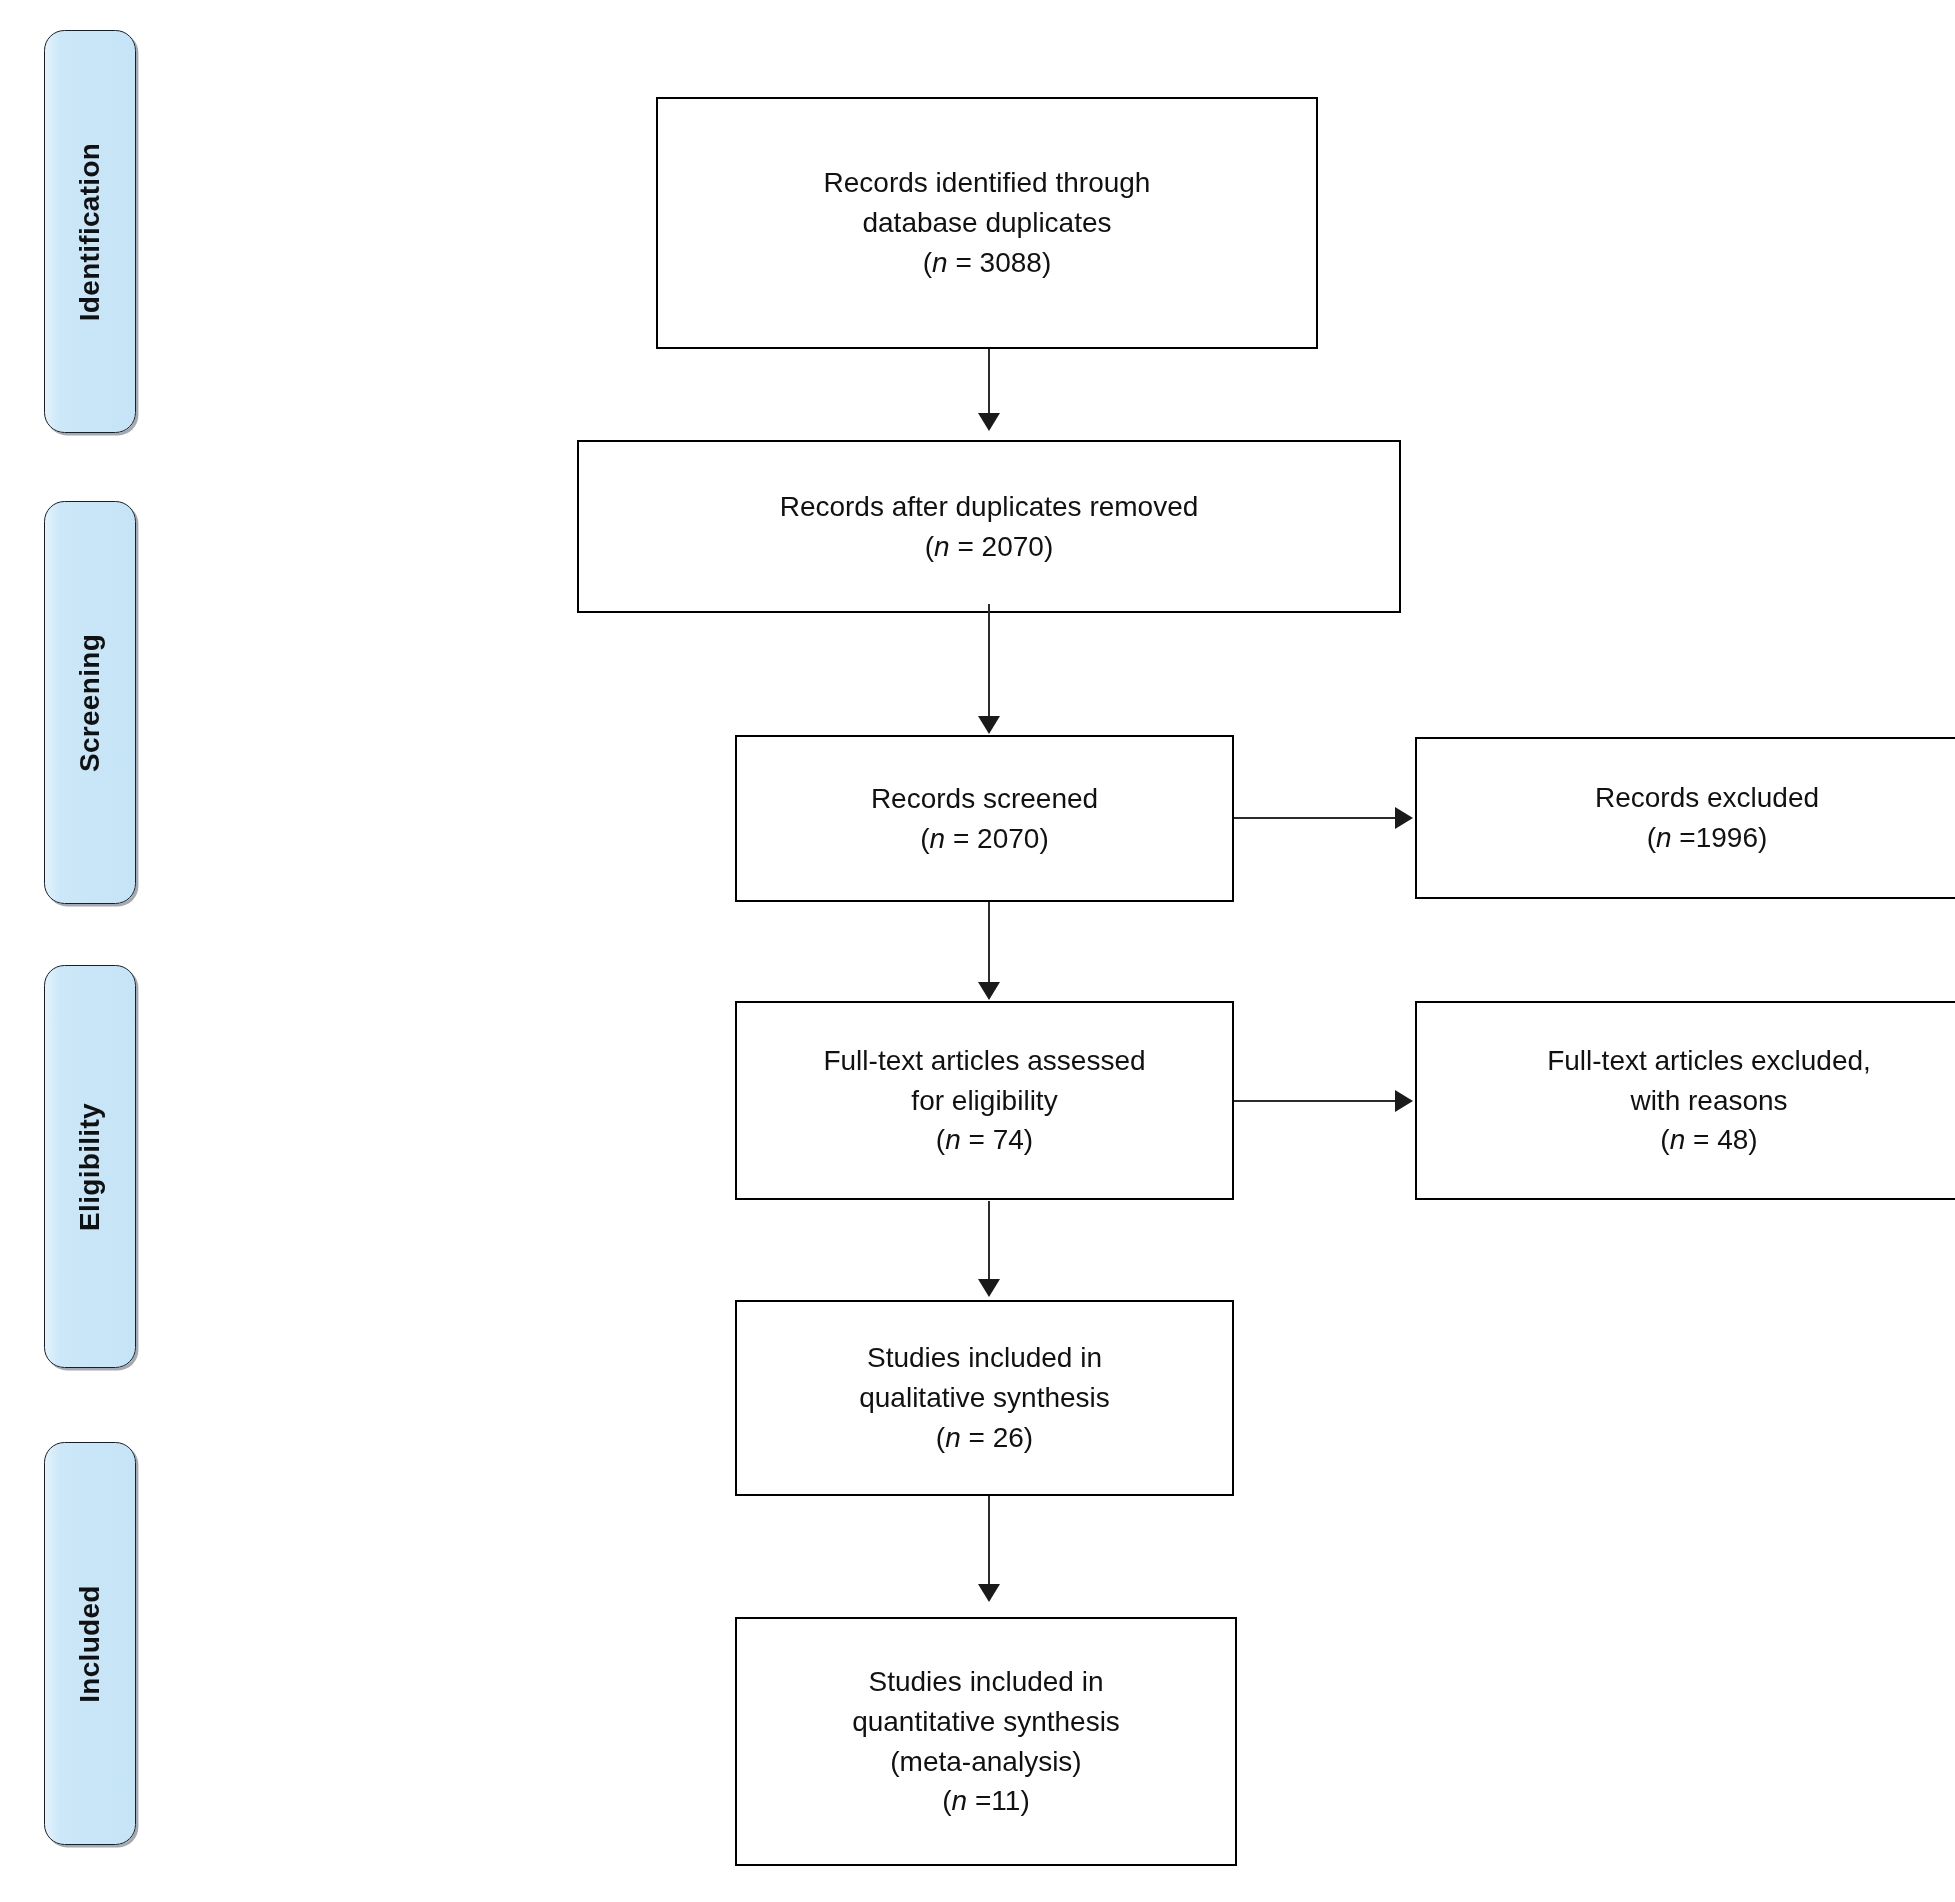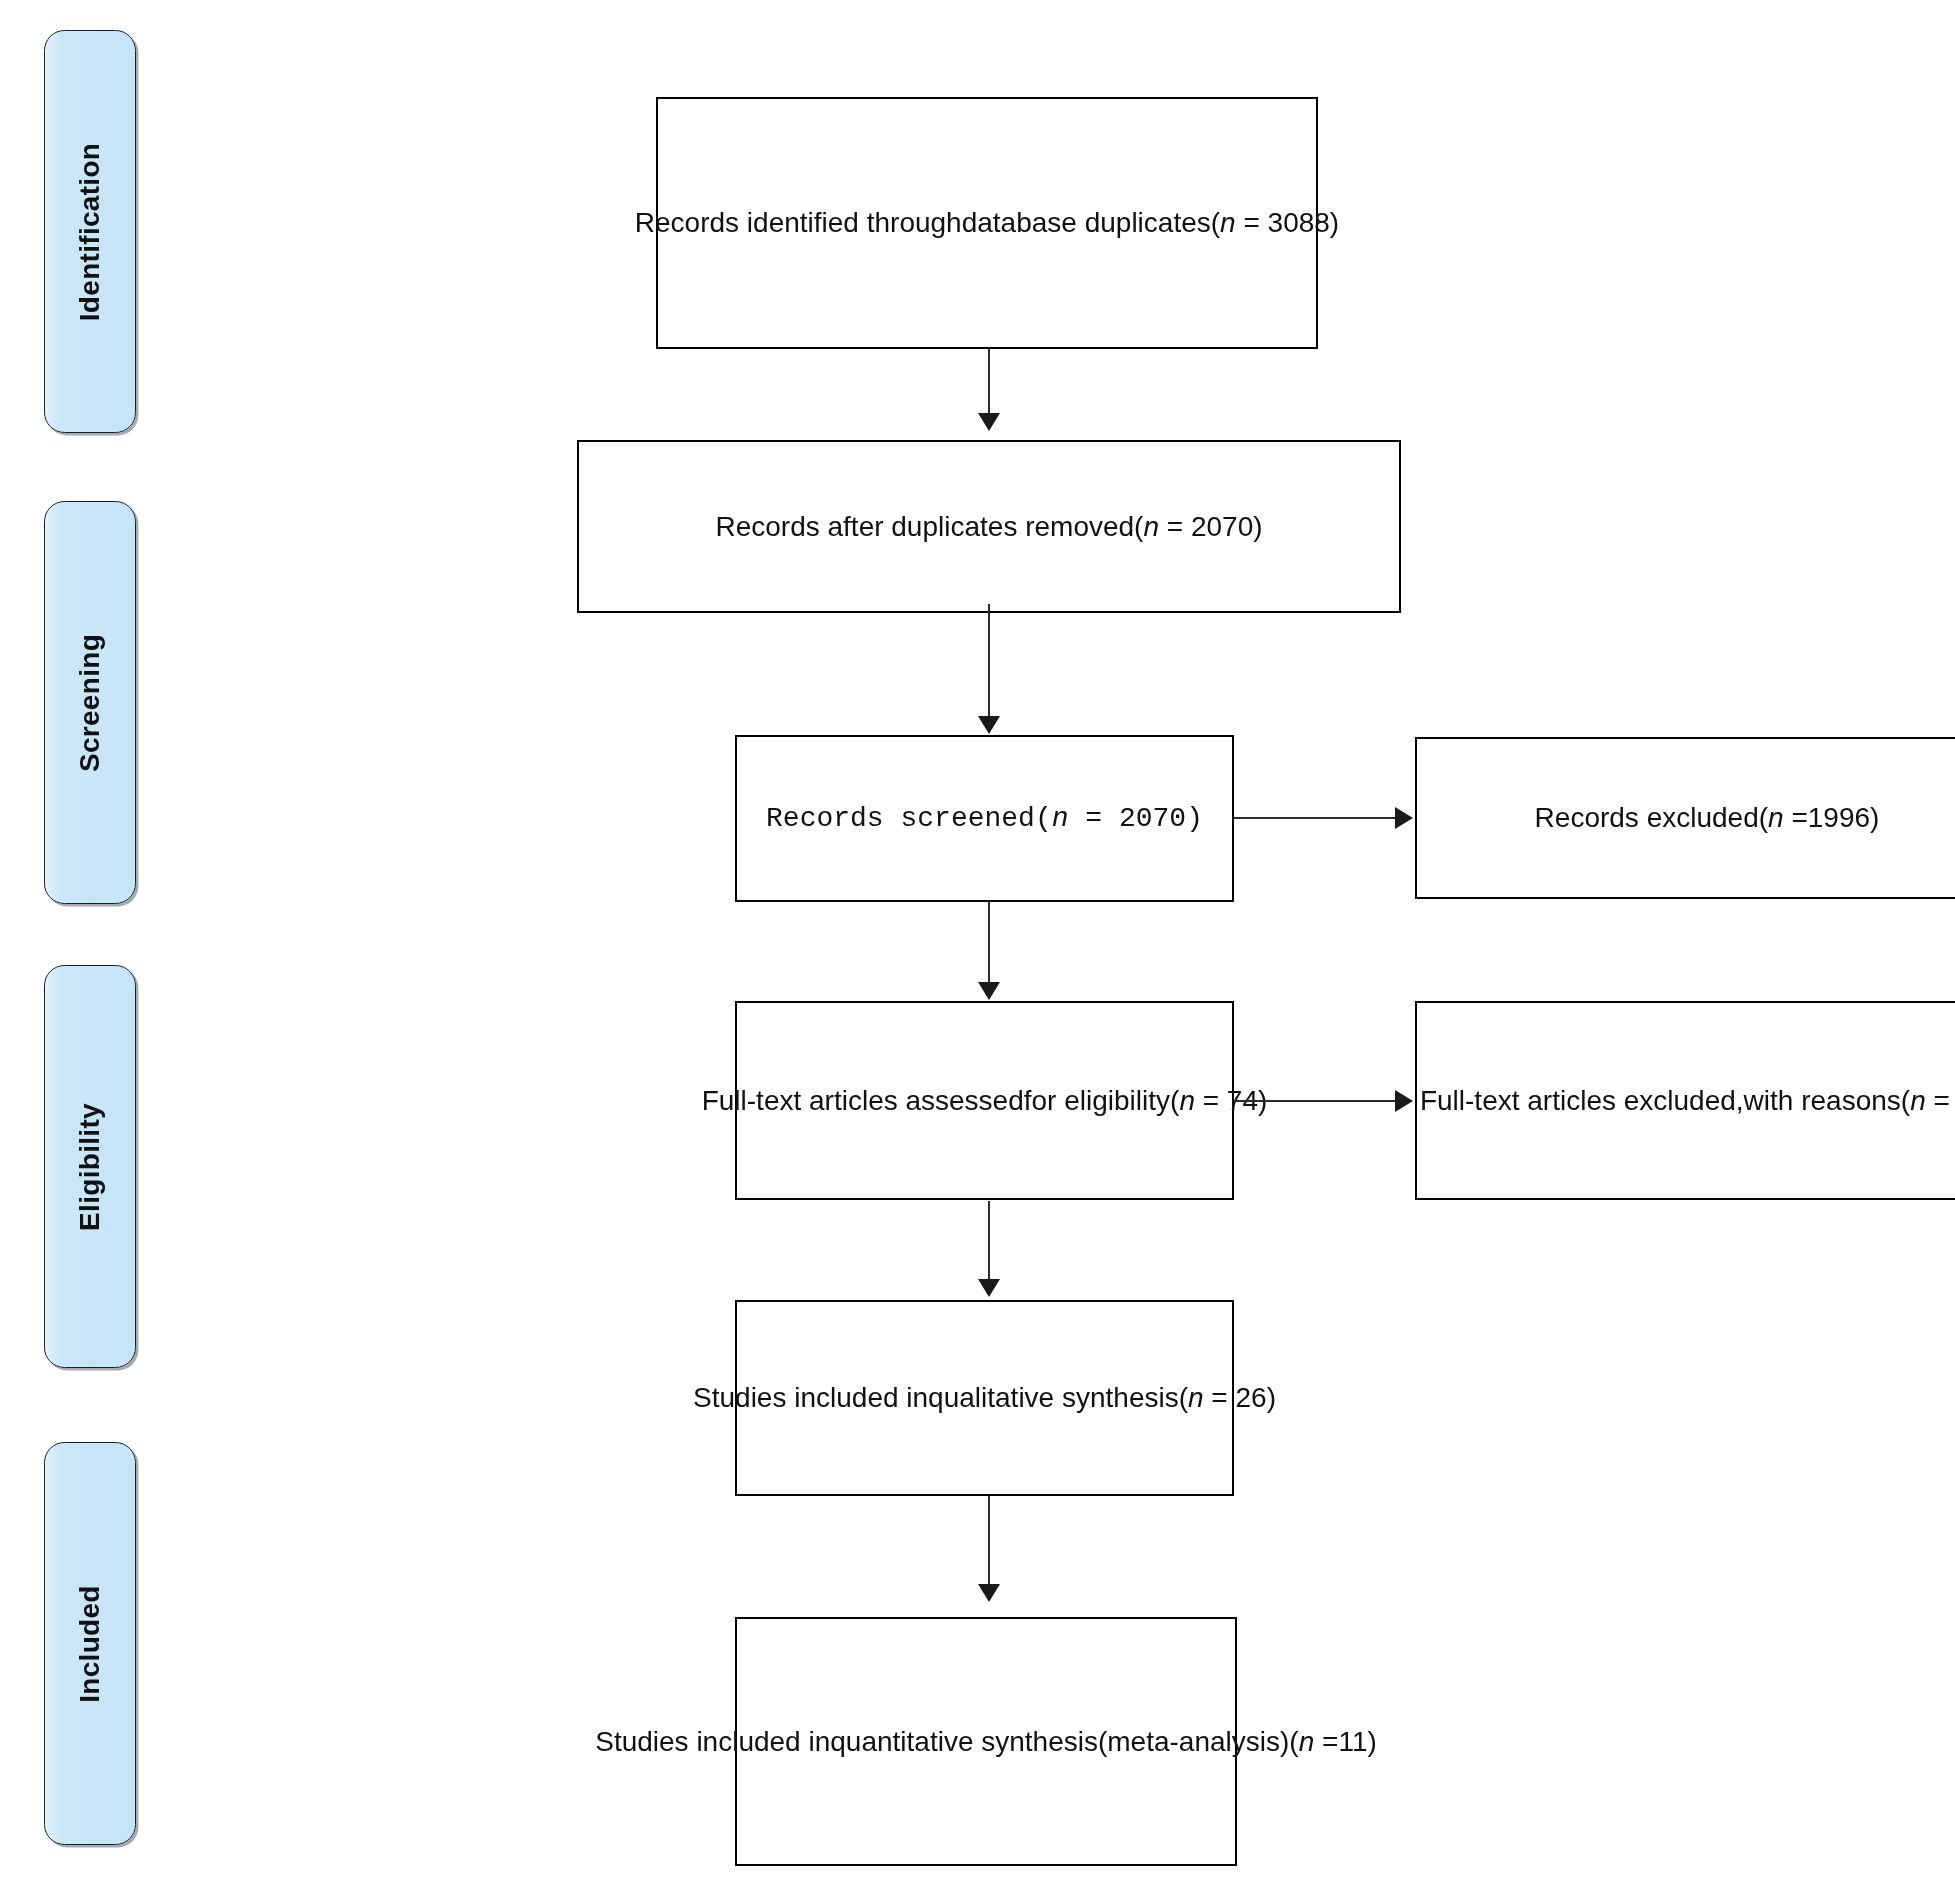--- a/index.html
+++ b/index.html
@@ -36,21 +36,21 @@
     color:#111111;
   }
 
   
   .fbox{
     position:absolute;
     background:#ffffff;
     border:2.4px solid #000000;
     box-sizing:border-box;
     display:flex;
-    flex-direction:row;
+    flex-direction:column;
     align-items:center;
     justify-content:center;
     text-align:center;
     padding:4.8px 8.4px;
   }
   .fline{
     font-size:28px;
     line-height:1.42;
     color:#111111;
     white-space:nowrap;
@@ -114,21 +114,21 @@
   <div class="arrow-down" style="left:978px; top:413px;"></div>
 
   <div class="fbox" style="left:577px; top:431px; width:824px; height:173px;margin-top:9px;">
     <div class="fline">Records after duplicates removed</div>
     <div class="fline"><span>(</span><span class="it">n</span><span> = 2070)</span></div>
   </div>
 
   <div class="vline" style="left:988px; top:604px; height:115px;"></div>
   <div class="arrow-down" style="left:978px; top:716px;"></div>
 
-  <div class="fbox" style="left:735px; top:735px; width:499px; height:167px;font-family:Liberation Mono, monospace;">
+  <div class="fbox" style="left:735px; top:735px; width:499px; height:167px;">
     <div class="fline">Records screened</div>
     <div class="fline"><span>(</span><span class="it">n</span><span> = 2070)</span></div>
   </div>
 
   <div class="hline" style="left:1234px; top:817px; width:163px;"></div>
   <div class="arrow-right" style="left:1395px; top:807px;"></div>
 
   <div class="fbox" style="left:1415px; top:737px; width:584px; height:162px;">
     <div class="fline">Records excluded</div>
     <div class="fline"><span>(</span><span class="it">n</span><span> =1996)</span></div>

